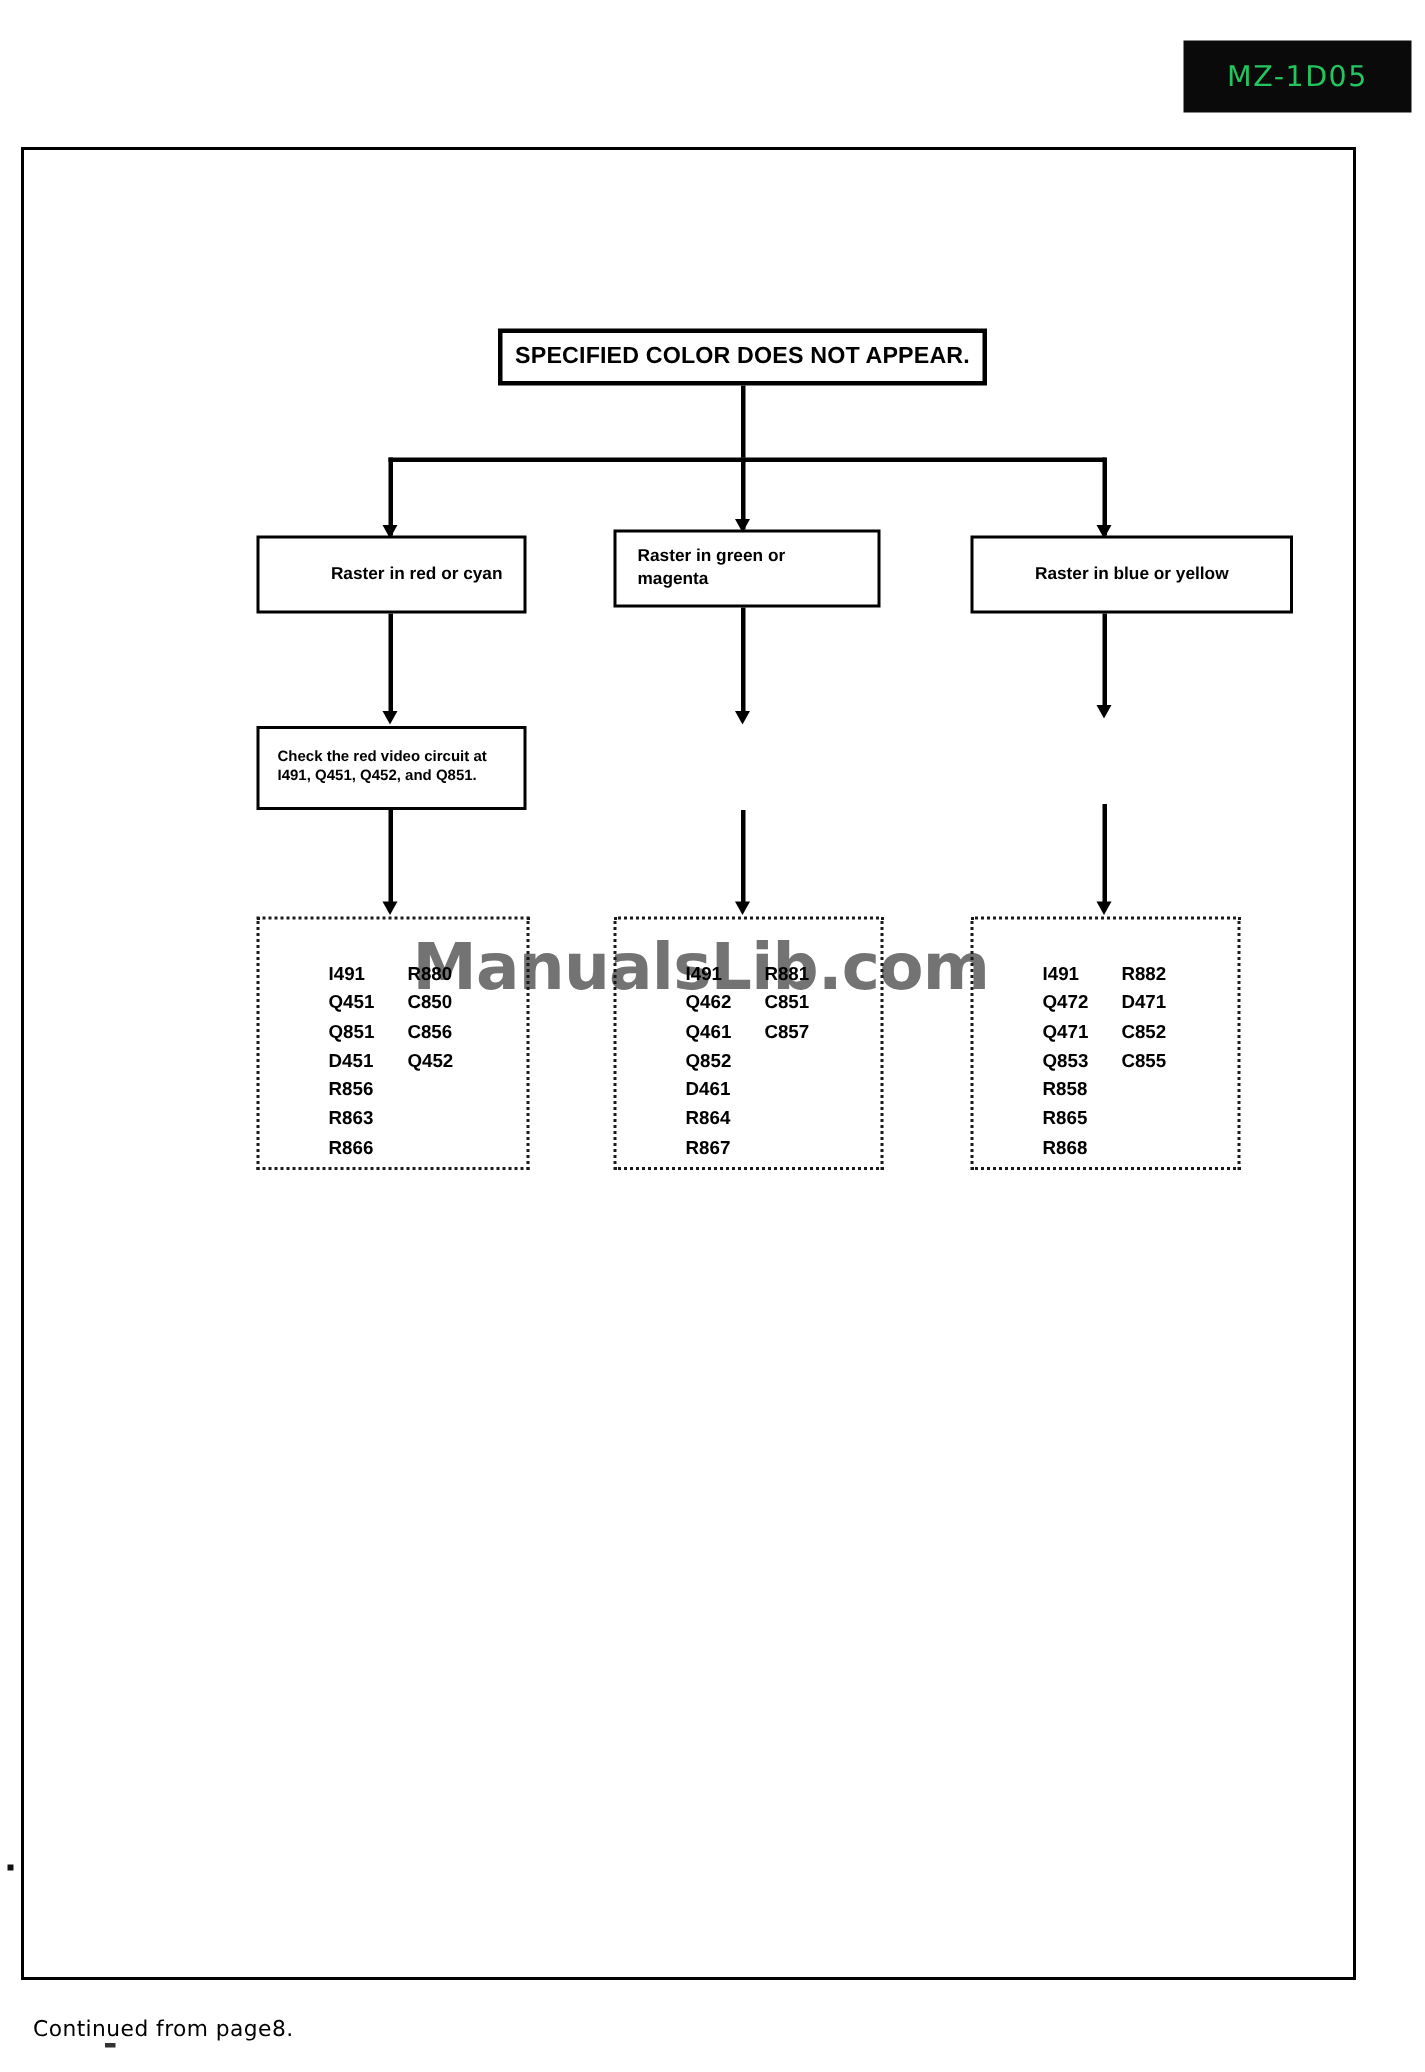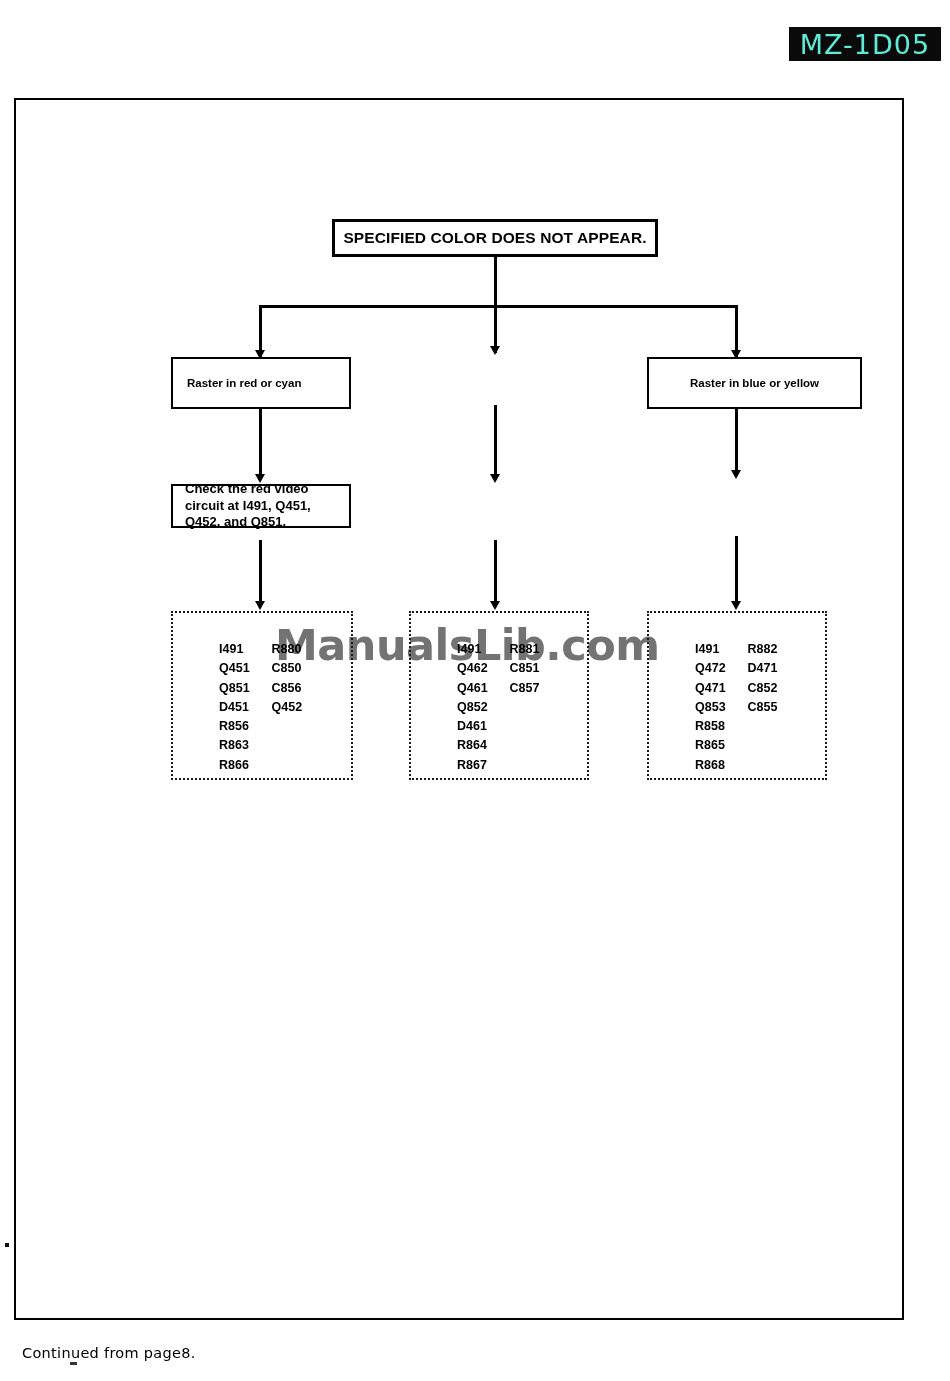--- a/index.html
+++ b/index.html
@@ -15,27 +15,27 @@
     color: #000000;
     overflow: hidden;
   }
 
   
   .model-badge {
     position: absolute;
     left: 789px;
     top: 27px;
     width: 152px;
-    height: 34px;
+    height: 48px;
     background: #0a0a0a;
-    color: #5eead4;
+    color: #22c55e;
     display: flex;
     align-items: center;
     justify-content: center;
-    font-size: 27px;
+    font-size: 19px;
     letter-spacing: 1px;
     font-family: "DejaVu Sans", sans-serif;
   }
 
   
   .page-frame {
     position: absolute;
     left: 14px;
     top: 98px;
     width: 890px;
@@ -89,27 +89,27 @@
     justify-content: center;
     font-size: 15.5px;
     letter-spacing: 0.1px;
   }
 
   .cond-node {
     height: 52px;
     font-size: 11.5px;
     padding: 0 14px;
   }
-  .cond-1 { left: 131px; top: 357px; width: 180px; justify-content: flex-start; }
+  .cond-1 { left: 131px; top: 357px; width: 180px; justify-content: flex-end; }
   .cond-2 { left: 369px; top: 353px; width: 178px; }
   .cond-3 { left: 607px; top: 357px; width: 215px; justify-content: center; }
 
   .check-node {
-    height: 44px;
-    font-size: 13px;
+    height: 56px;
+    font-size: 10px;
     padding: 0 12px;
     align-items: center;
   }
   .check-1 { left: 131px; top: 484px; width: 180px; }
   .check-2 { left: 369px; top: 484px; width: 178px; }
   .check-3 { left: 607px; top: 480px; width: 178px; }
 
   
   .parts-box {
     position: absolute;
@@ -209,20 +209,23 @@
   <div class="line v-line" style="left:219px; top:305px; height:52px;"></div>
   <div class="line v-line" style="left:454px; top:305px; height:48px;"></div>
   <div class="line v-line" style="left:695px; top:305px; height:52px;"></div>
   <div class="arrow-down" style="left:215px; top:350px;"></div>
   <div class="arrow-down" style="left:450px; top:346px;"></div>
   <div class="arrow-down" style="left:691px; top:350px;"></div>
 
   <div class="node cond-node cond-1">
     <span>Raster in red or cyan</span>
   </div>
+  <div class="node cond-node cond-2">
+    <span>Raster in green or magenta</span>
+  </div>
   <div class="node cond-node cond-3">
     <span>Raster in blue or yellow</span>
   </div>
 
   <div class="line v-line" style="left:219px; top:409px; height:66px;"></div>
   <div class="line v-line" style="left:454px; top:405px; height:70px;"></div>
   <div class="line v-line" style="left:695px; top:409px; height:62px;"></div>
   <div class="arrow-down" style="left:215px; top:474px;"></div>
   <div class="arrow-down" style="left:450px; top:474px;"></div>
   <div class="arrow-down" style="left:691px; top:470px;"></div>

